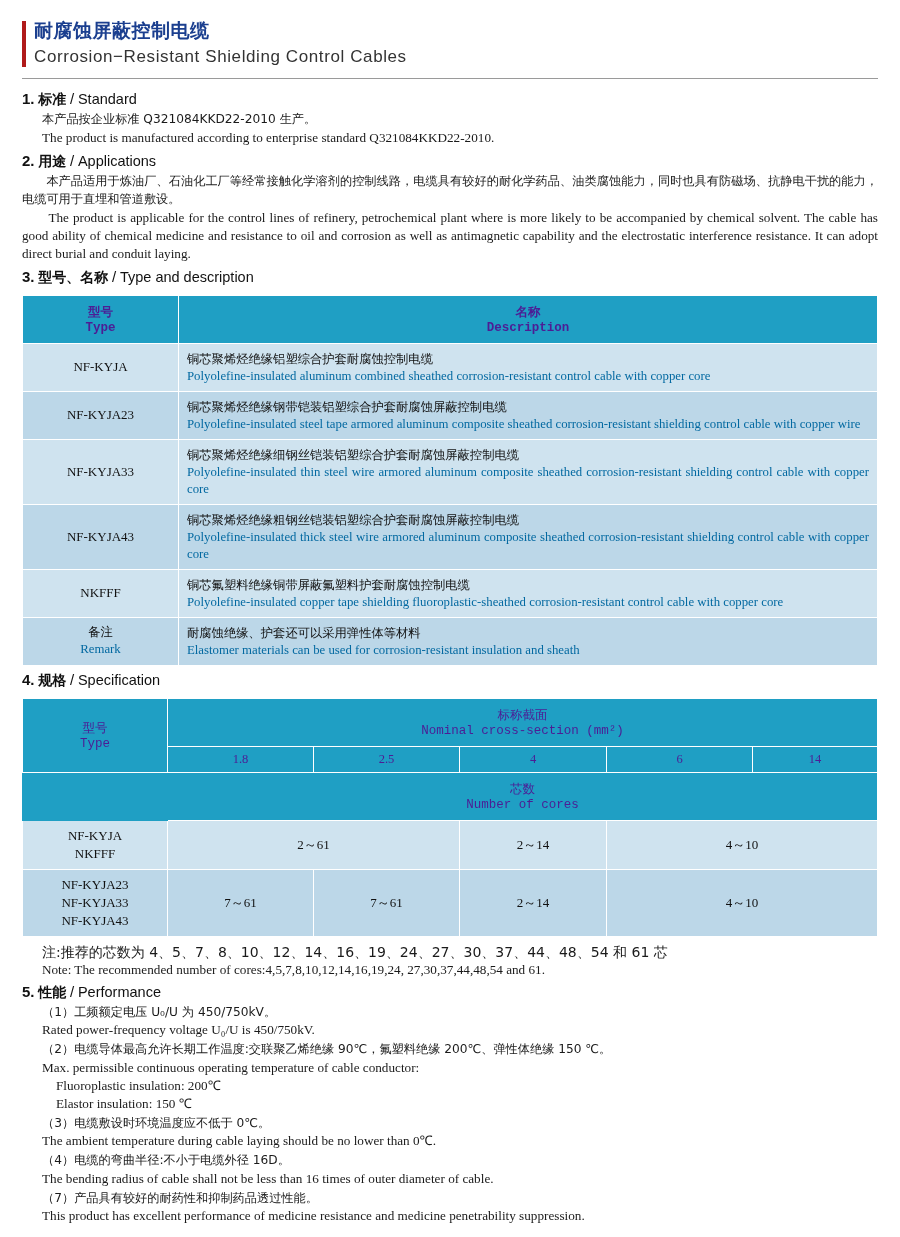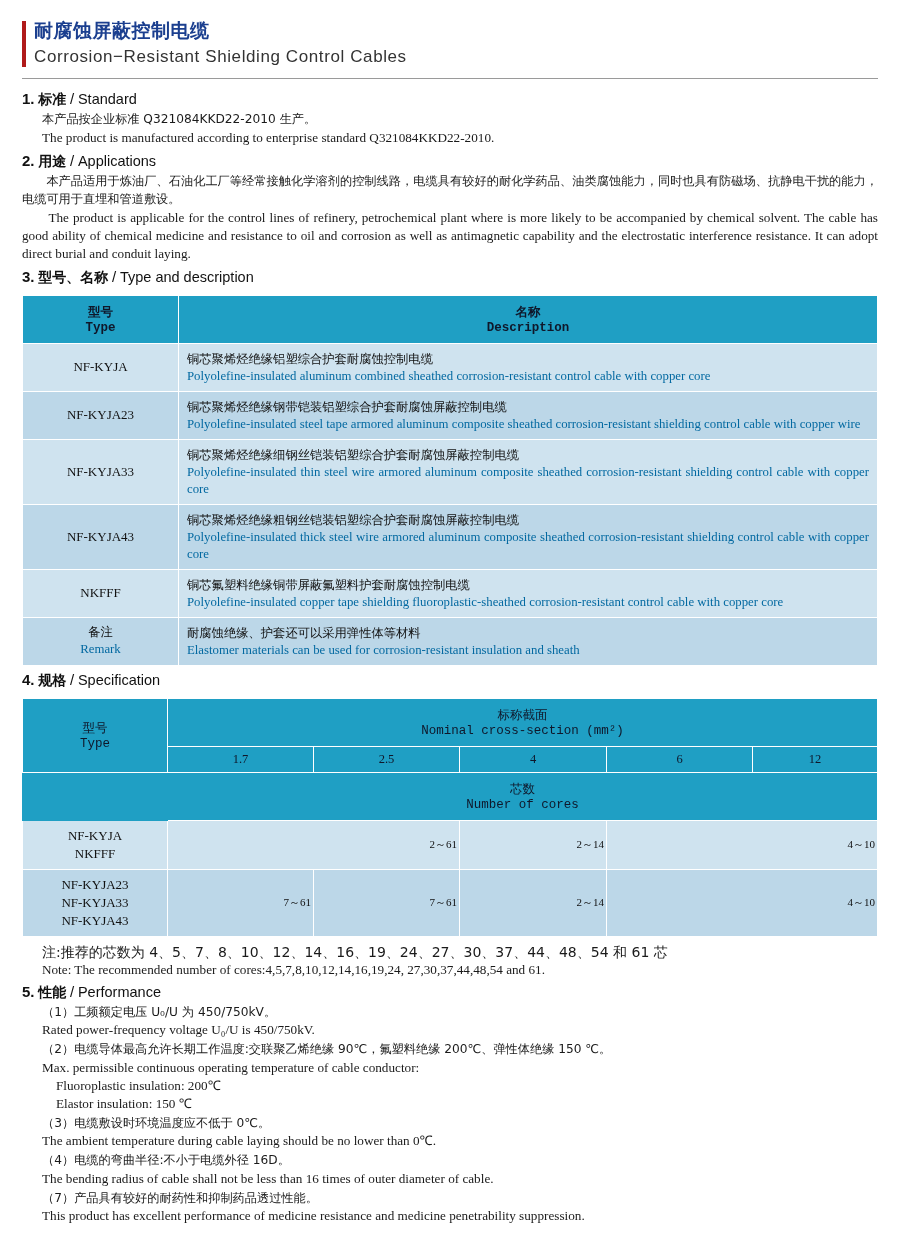--- a/index.html
+++ b/index.html
@@ -109,21 +109,21 @@
     width: 100%;
     table-layout: fixed;
   }
   .tbl-wrap { margin: 8px 0 4px 0; }
   th, td {
     border: 1px solid #ffffff;
     vertical-align: middle;
   }
   .th-blue {
     background: #1f9fc4;
-    color: #0f172a;
+    color: #4c1d95;
     text-align: center;
     padding: 7px 4px;
   }
   .th-cn {
     font-family: "DejaVu Sans", sans-serif;
     font-size: 12.5px;
     line-height: 17px;
   }
   .th-en {
     font-family: Liberation Mono, monospace;
@@ -158,23 +158,23 @@
     text-align: justify;
   }
   .cell-cn-center {
     font-family: "DejaVu Sans", sans-serif;
     font-size: 12.3px;
     line-height: 17px;
   }
 
   
   .spec td.num {
-    text-align: right;
-    font-family: "Liberation Serif", serif;
-    font-size: 11px;
+    text-align: center;
+    font-family: "Liberation Serif", serif;
+    font-size: 13px;
     padding: 6px 2px;
     color: #111;
   }
   .spec .th-blue.small {
     font-size: 12.5px;
     padding: 5px 2px;
   }
 
   
   .note-cn {
@@ -322,25 +322,25 @@
           <td class="th-blue" rowspan="2">
             <div class="th-cn">型号</div>
             <div class="th-en">Type</div>
           </td>
           <td class="th-blue" colspan="5">
             <div class="th-cn">标称截面</div>
             <div class="th-en">Nominal cross-section (mm²)</div>
           </td>
         </tr>
         <tr>
-          <td class="th-blue small">1.7</td>
+          <td class="th-blue small">1.8</td>
           <td class="th-blue small">2.5</td>
           <td class="th-blue small">4</td>
           <td class="th-blue small">6</td>
-          <td class="th-blue small">12</td>
+          <td class="th-blue small">14</td>
         </tr>
         <tr>
           <td class="th-blue" style="background:#1f9fc4;border-color:#1f9fc4"></td>
           <td class="th-blue" colspan="5">
             <div class="th-cn">芯数</div>
             <div class="th-en">Number of cores</div>
           </td>
         </tr>
         <tr class="row-a">
           <td class="type-cell">

